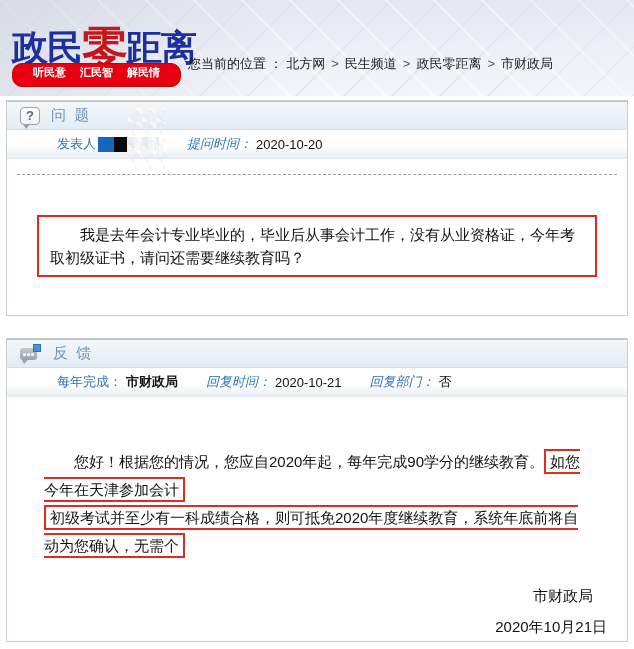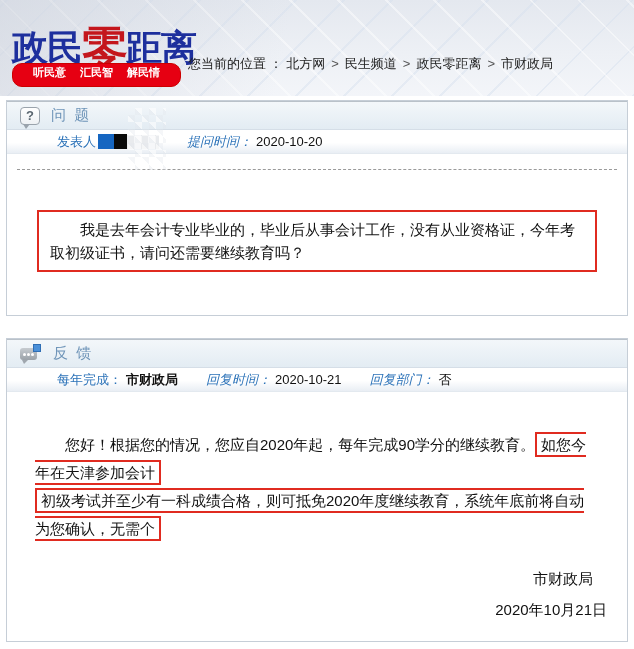--- a/index.html
+++ b/index.html
@@ -42,21 +42,21 @@
     border-left:3px solid transparent; border-right:4px solid transparent; border-top:5px solid #9aa3ac; }
 
   .f-icon{ position:relative; width:22px; height:20px; }
   .f-bubble{ position:absolute; left:0; top:4px; width:17px; height:12px;
     background:linear-gradient(#c6cbd0,#9aa1a8); border-radius:3px; }
   .f-bubble .tail{ position:absolute; left:2px; bottom:-4px; width:0; height:0;
     border-left:2px solid transparent; border-right:4px solid transparent; border-top:4px solid #a0a7ae; }
   .f-dot{ position:absolute; top:9px; width:3px; height:3px; border-radius:50%; background:#fff; }
   .f-sq{ position:absolute; right:1px; top:0; width:8px; height:8px; background:#4a90d9; border:1px solid #2f6eb4; }
 
-  .info-row{ height:24px; display:flex; align-items:center; padding-left:50px;
+  .info-row{ height:29px; display:flex; align-items:center; padding-left:50px;
     background:linear-gradient(180deg,#ffffff 55%,#e9eef4); border-bottom:1px solid #e3e9ef;
     font-size:13px; position:relative; }
   .lbl{ color:#2b72b8; }
   .val{ color:#111; margin-left:4px; }
   .val-b{ color:#111; margin-left:4px; font-weight:bold; }
   .gap28{ margin-left:28px;font-style:italic; }
 
   .redact{ display:inline-flex; align-items:center; margin-left:2px; }
   .rd-blue{ width:16px; height:15px; background:#1666c1; }
   .rd-black{ width:13px; height:15px; background:#0a0a0a; }
@@ -70,21 +70,21 @@
 
   .subject-row{ margin:22px 0 0 60px; font-size:14px; }
   .subject-lbl{ color:#54333f; font-weight:bold; }
   .subject-txt{ color:#111; margin-left:6px; }
   .dashed{ margin:15px 10px 0; border-top:1px dashed #9a9a9a; }
 
   .q-box{ margin:40px 30px 0; border:2px solid #e02b20; padding:6px 11px;
     font-size:15px; line-height:23px; color:#111; }
   .q-box p{ text-indent:2em; }
 
-  .answer{ margin:0 28px; padding-top:39px; font-size:15px; line-height:28px; color:#111; }
+  .answer{ margin:0 37px; padding-top:51px; font-size:15px; line-height:28px; color:#111; }
   .answer p.indent{ text-indent:2em; }
   .redbox{ border:2px solid #e02b20; padding:2px 4px; }
 
   .sign{ text-align:right; font-size:15px; color:#111; }
   .sign-name{ margin:27px 34px 0 0; }
   .sign-date{ margin:12px 20px 0 0; }
 </style>
 </head>
 <body>
 

